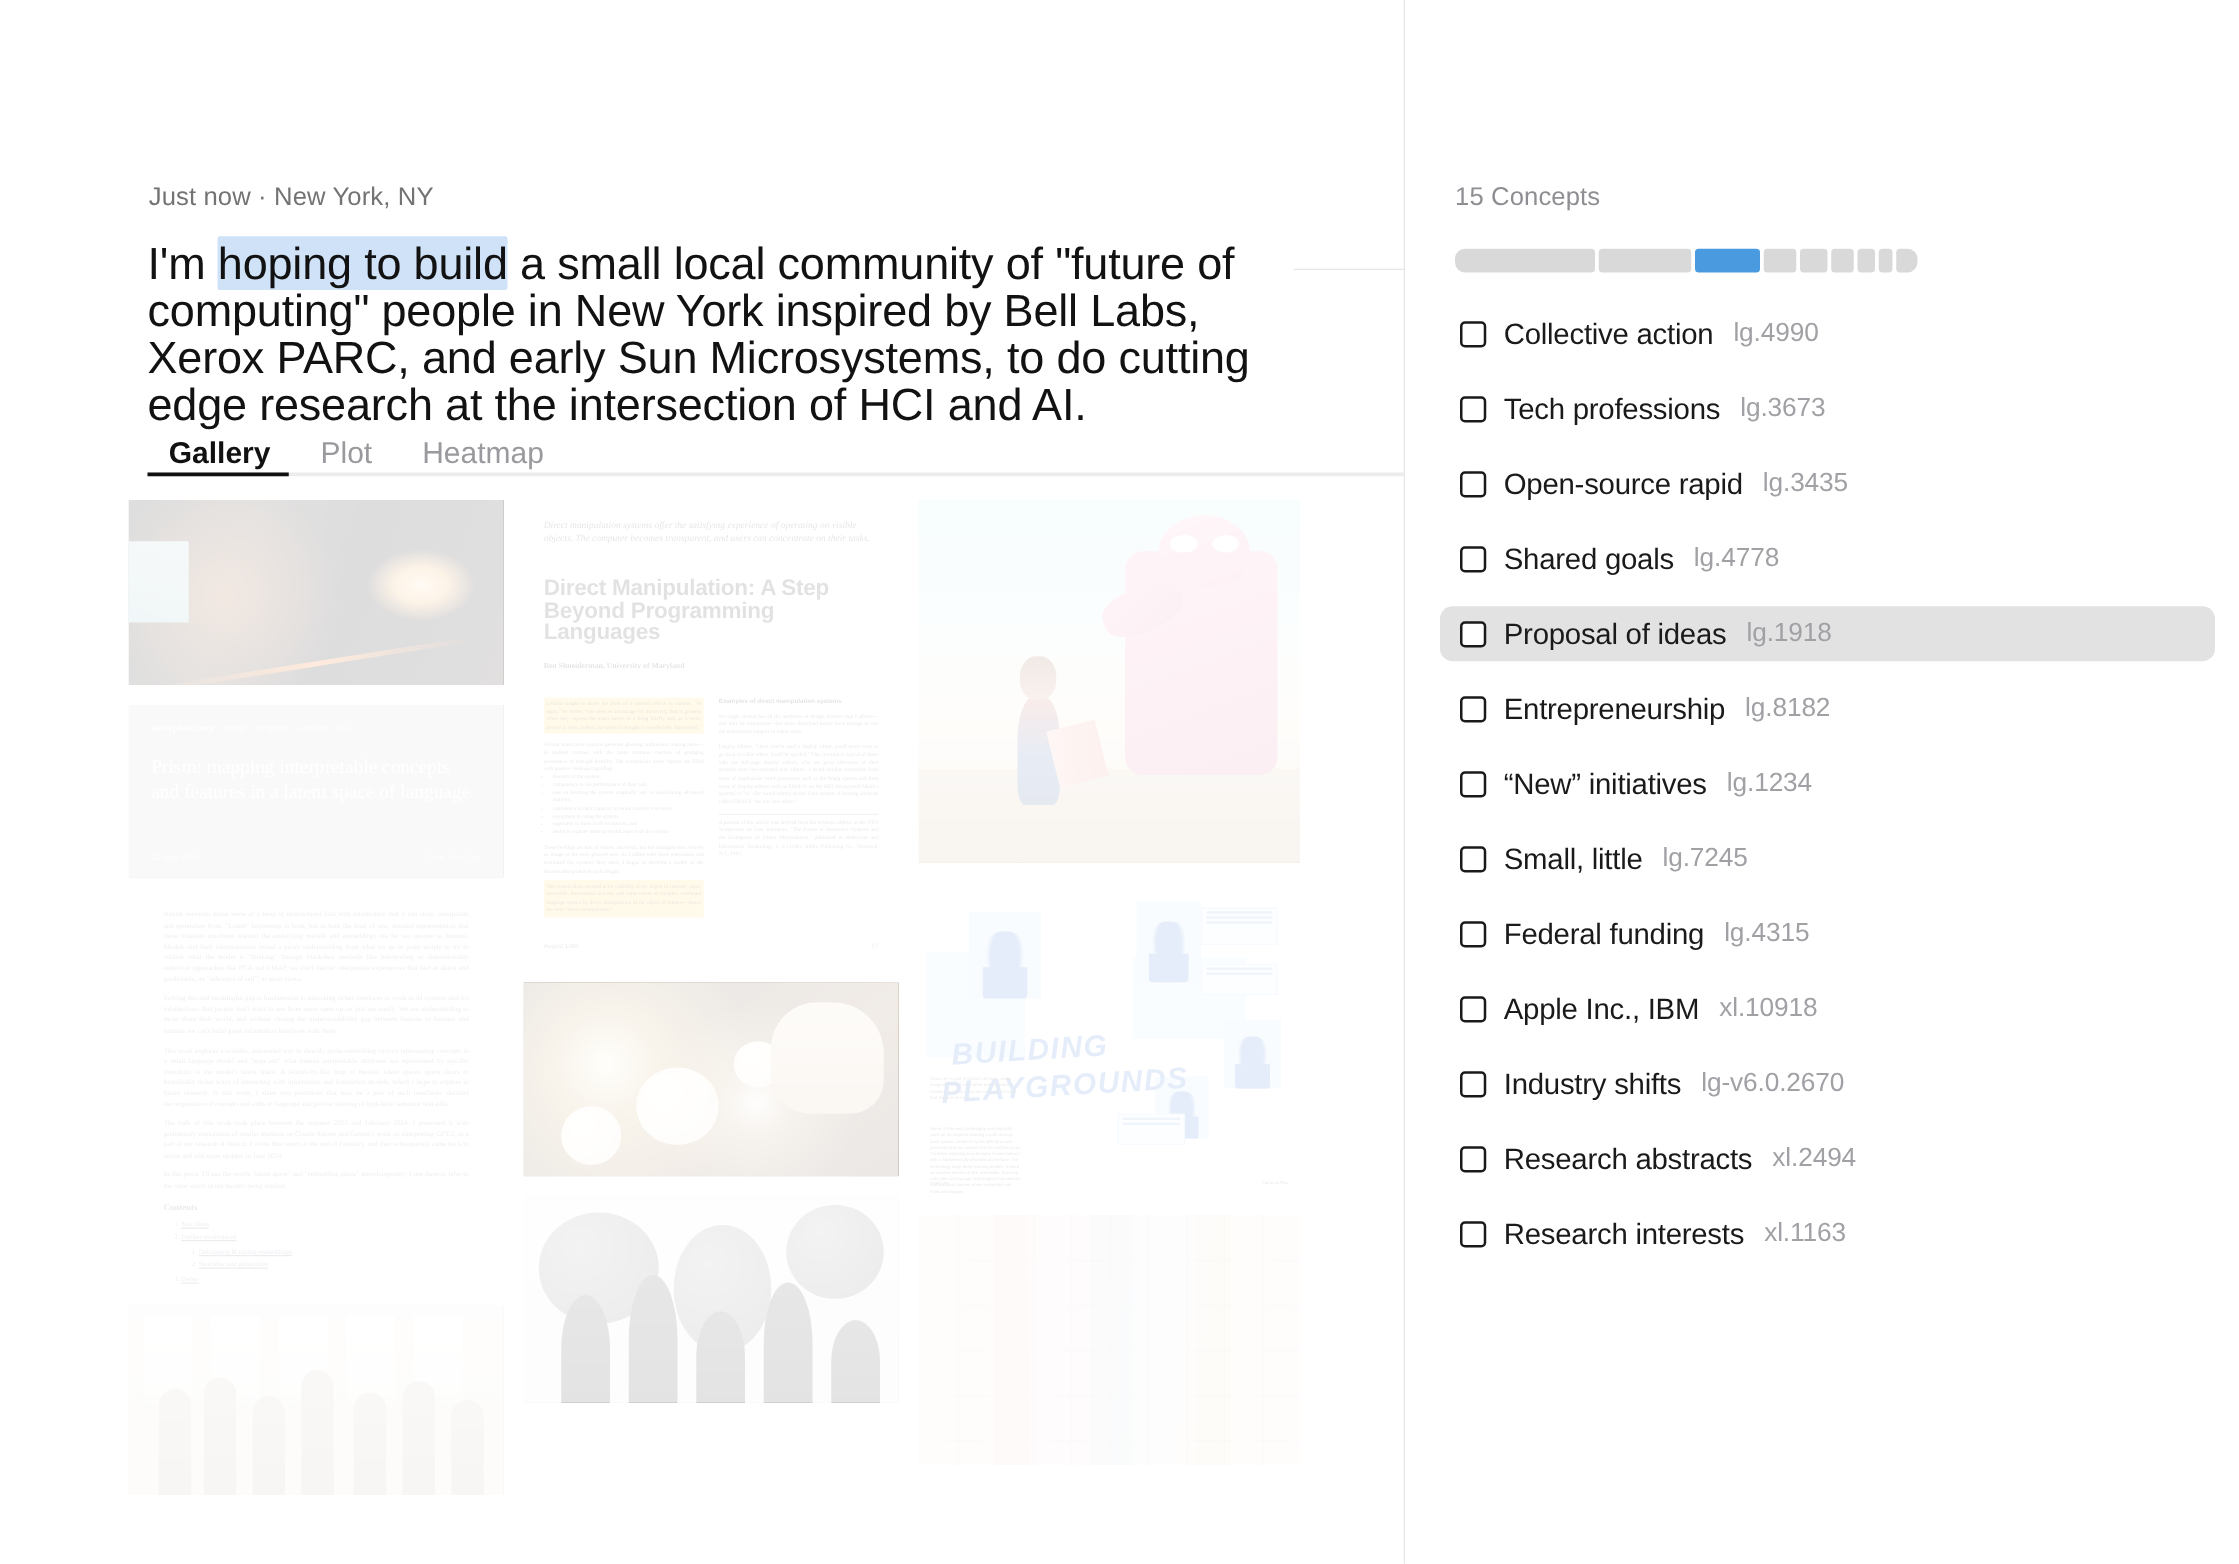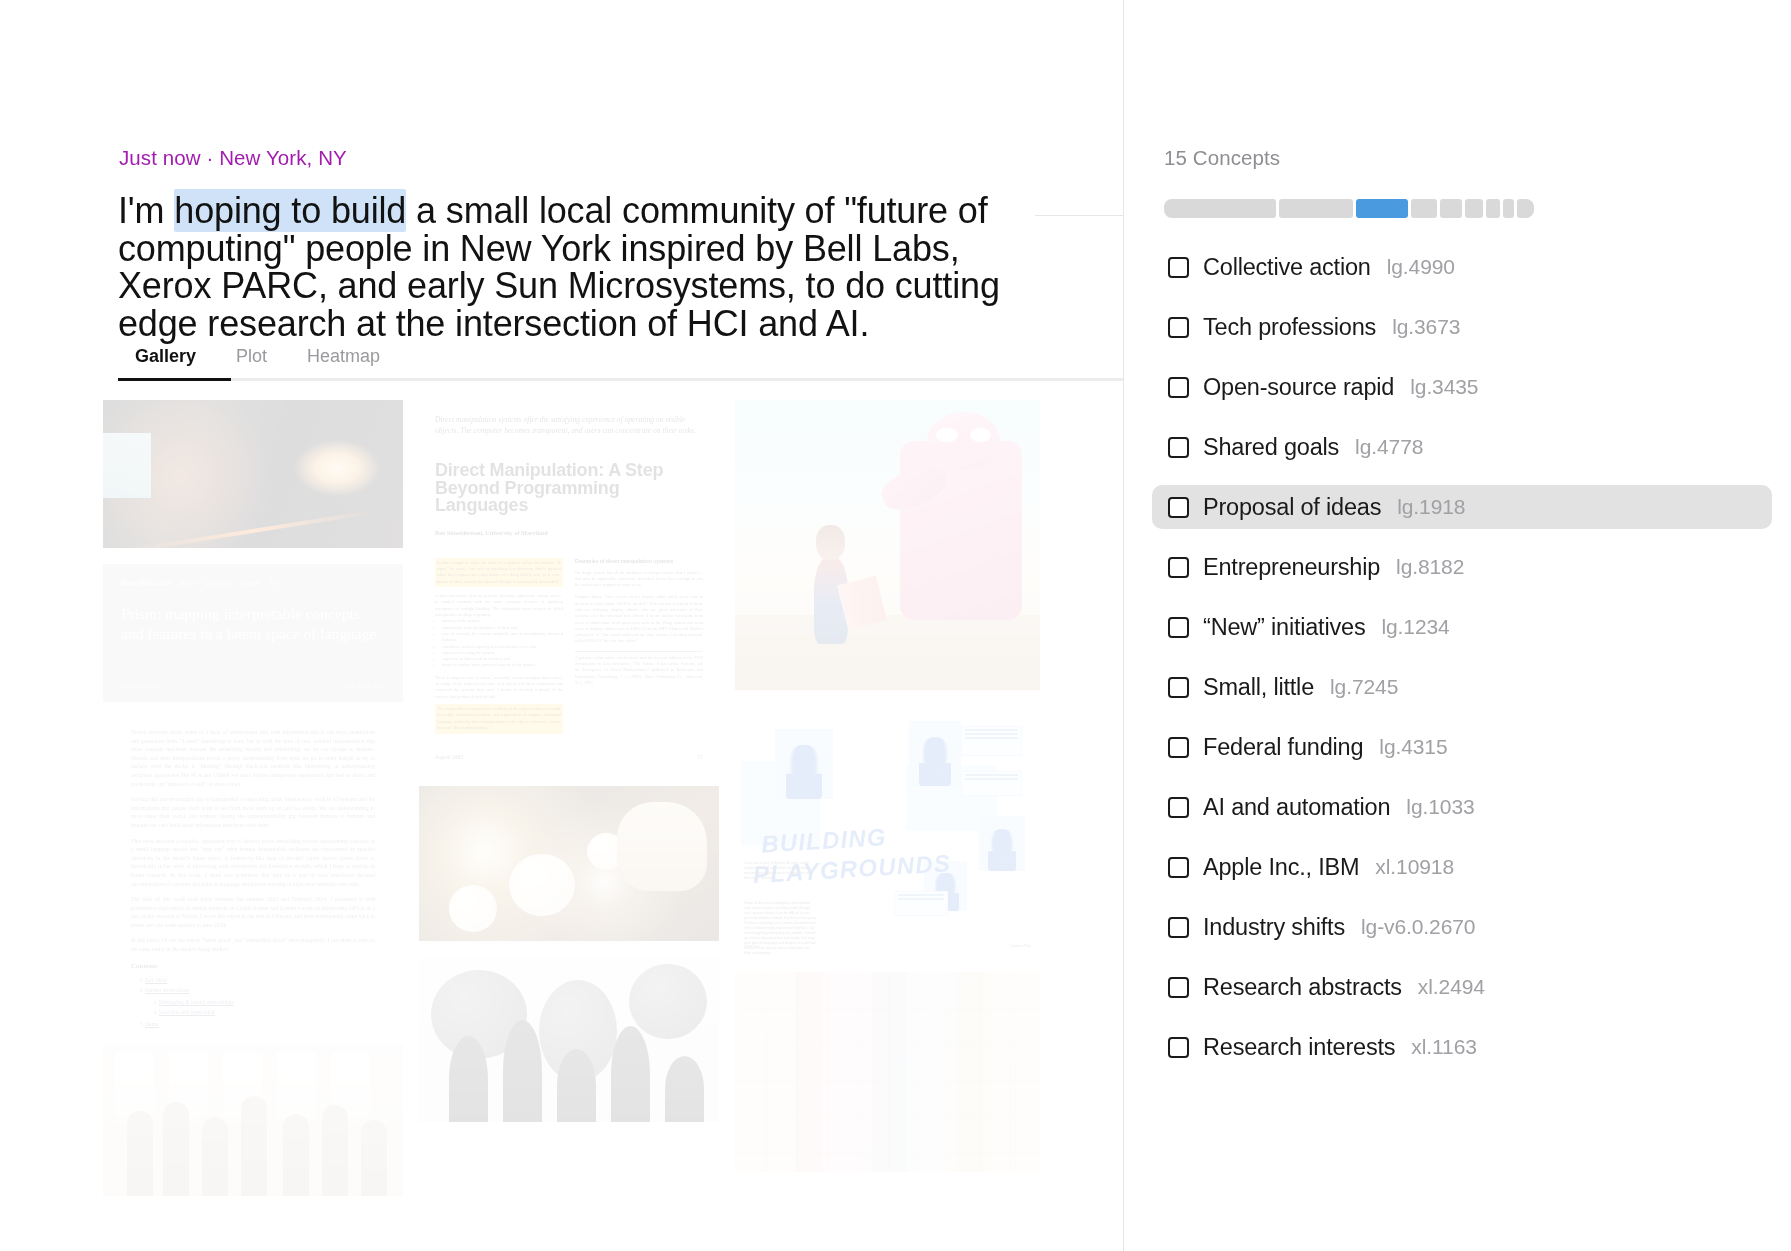--- a/index.html
+++ b/index.html
@@ -14,37 +14,37 @@
 
   
   .left-pane {
     position: absolute; left: 0; top: 0;
     width: 1123px; height: 1251px;
     background: #fff;
     overflow: hidden;
   }
   .meta-line {
     position: absolute; left: 119px; top: 146px;
-    font-size: 20.5px; color: #a21caf; letter-spacing: .1px;
+    font-size: 20.5px; color: #737373; letter-spacing: .1px;
   }
   .post-text {
     position: absolute; left: 118px; top: 192px;
     width: 940px;
     font-size: 36px; line-height: 37.5px;
     color: #121212; letter-spacing: -0.15px;
   }
   .hl-blue { background: #cfe2f7; border-radius: 2px; padding: 1px 0; }
 
   
   .tabs {
     position: absolute; left: 118px; top: 338px; width: 1060px;
   }
   .tab-row { display: flex; align-items: flex-end; gap: 0px; height: 40px; }
   .tab {
-    font-size: 18px; color: #9a9a9e; padding: 0 20px 11px 20px;
+    font-size: 24px; color: #9a9a9e; padding: 0 20px 1px 20px;
     cursor: pointer; white-space: nowrap;
   }
   .tab:first-child { padding-left: 17px; }
   .tab.active { color: #111; font-weight: 700; }
   .tab-underline-wrap {
     position: relative; height: 3px; background: #ececec; width: 1060px;
   }
   .tab-underline-active {
     position: absolute; left: 0; top: 0; height: 3px; width: 113px; background: #111;
   }
@@ -625,25 +625,20 @@
         <div class="c-label">Small, little</div>
         <div class="c-code">lg.7245</div>
       </div>
 
       <div class="concept-row">
         <div class="cbx"></div>
         <div class="c-label">Federal funding</div>
         <div class="c-code">lg.4315</div>
       </div>
 
-      <div class="concept-row">
-        <div class="cbx"></div>
-        <div class="c-label">AI and automation</div>
-        <div class="c-code">lg.1033</div>
-      </div>
 
       <div class="concept-row">
         <div class="cbx"></div>
         <div class="c-label">Apple Inc., IBM</div>
         <div class="c-code">xl.10918</div>
       </div>
 
       <div class="concept-row">
         <div class="cbx"></div>
         <div class="c-label">Industry shifts</div>

